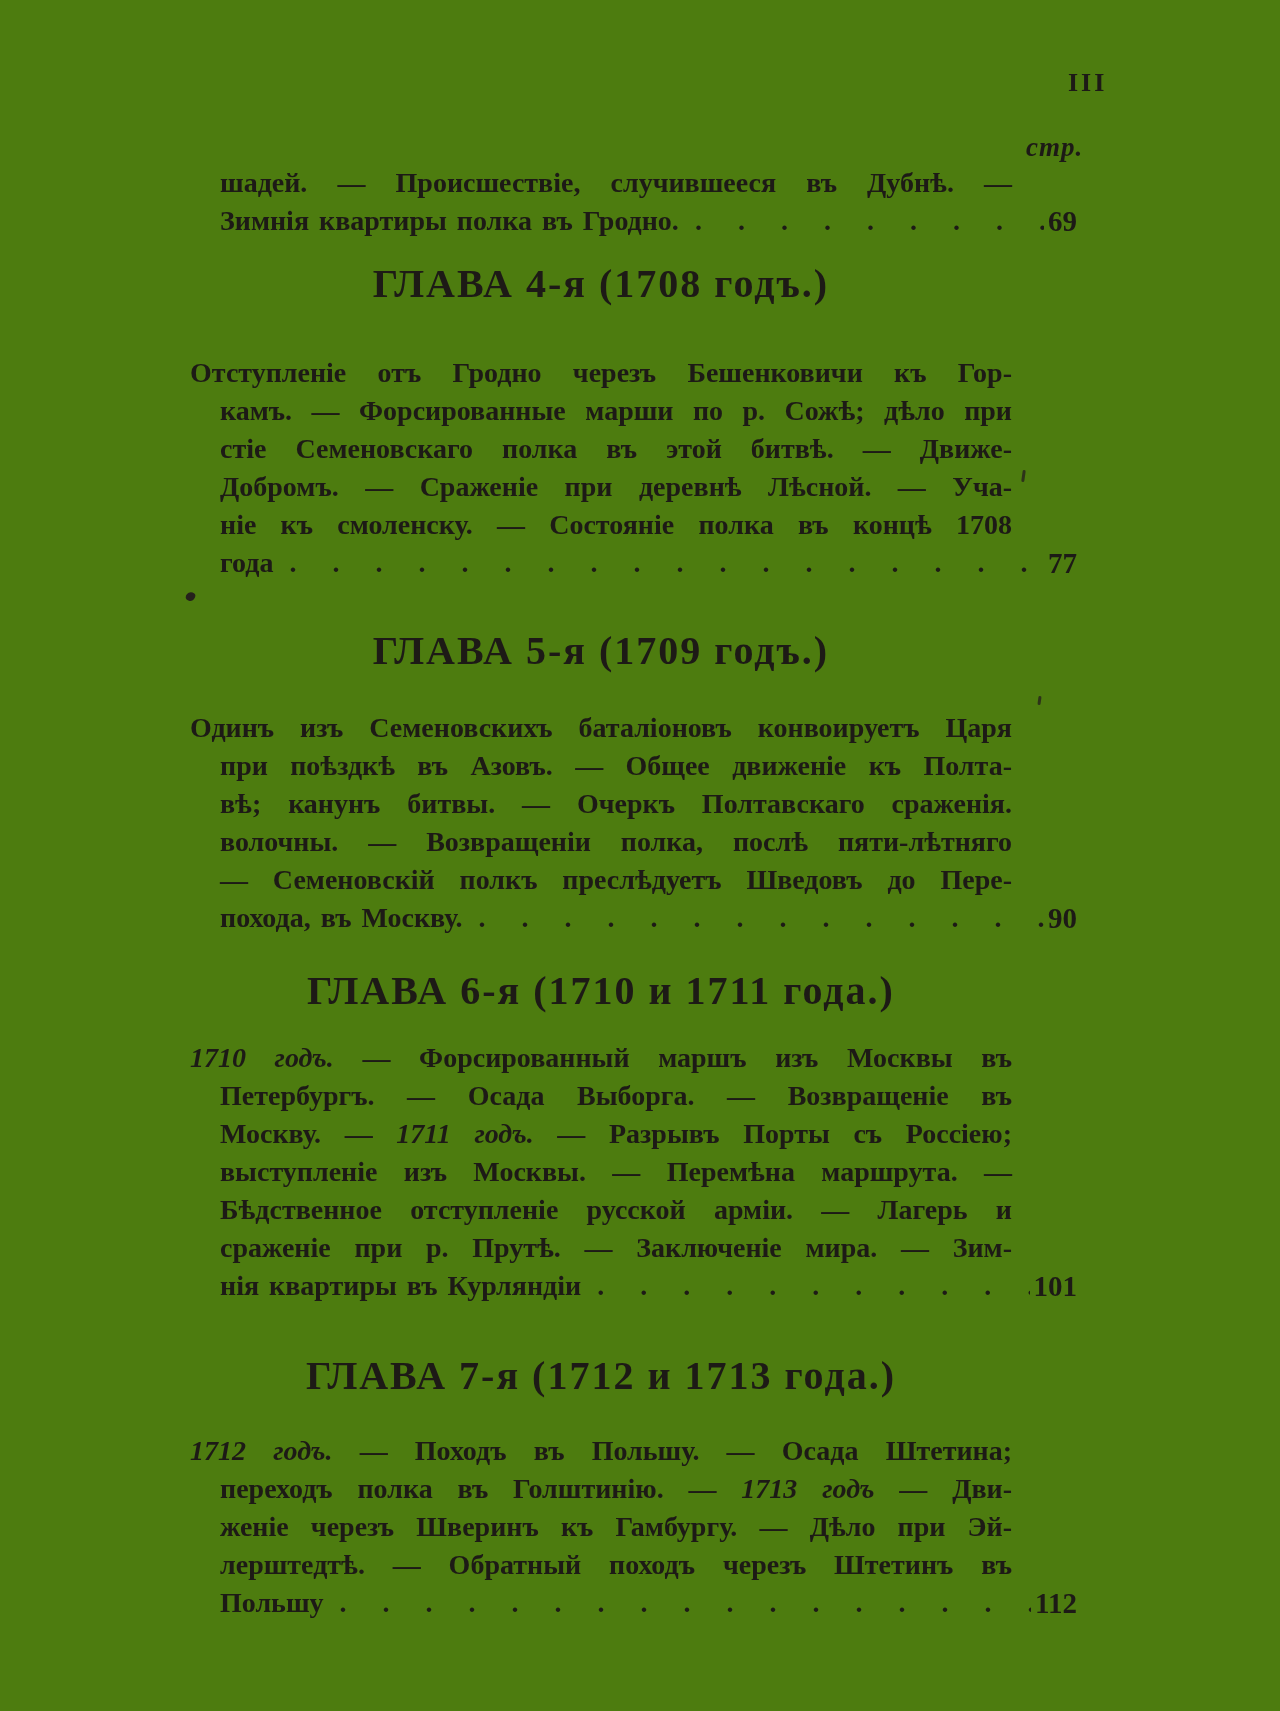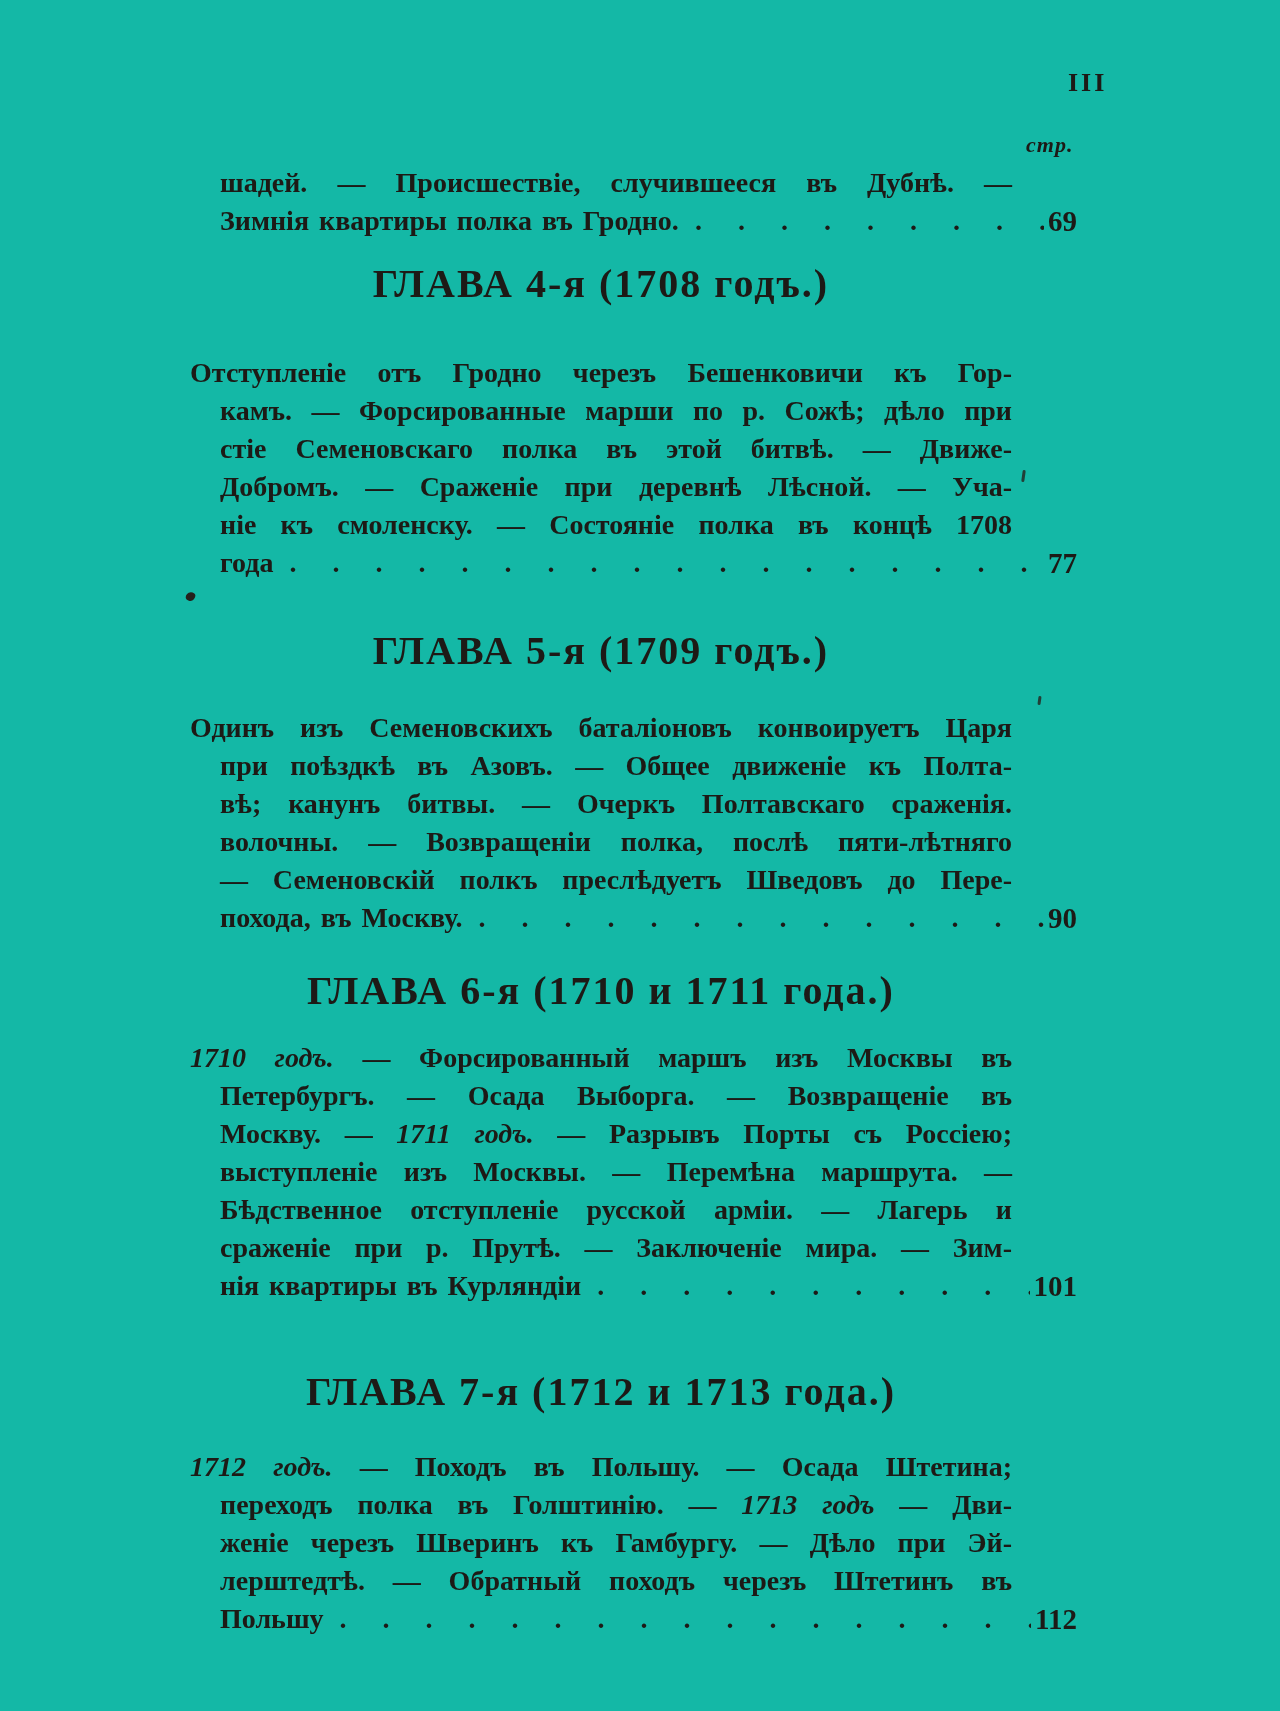--- a/index.html
+++ b/index.html
@@ -7,32 +7,32 @@
     width:1280px;height:1711px;
     background:#fbfdfa;
     font-family:"Liberation Serif","DejaVu Serif",serif;
     font-weight:700;
     color:#1d1a16;
     overflow:hidden;
   }
   .page{
     position:relative;
     width:1280px;height:1711px;
-    background:#14b8a6;
+    background:#4d7c0f;
   }
   .folio{
     position:absolute;
     left:1068px;top:68px;
     font-size:26px;
     letter-spacing:3px;
   }
   .col-header{
     position:absolute;
     left:1026px;top:132px;
-    font-size:22px;
+    font-size:27px;
     font-style:italic;
     letter-spacing:1px;
   }
   .toc{
     position:absolute;
     left:190px;top:164px;
     width:887px;
   }
   .heading{
     font-size:40px;
@@ -133,21 +133,21 @@
         <div class="line"><span class="txt"><span>Москву. — </span><span class="it">1711 годъ.</span><span> — Разрывъ Порты съ Россіею;</span></span></div>
         <div class="line"><span class="txt"><span>выступленіе изъ Москвы. — Перемѣна маршрута. —</span></span></div>
         <div class="line"><span class="txt"><span>Бѣдственное отступленіе русской арміи. — Лагерь и</span></span></div>
         <div class="line"><span class="txt"><span>сраженіе при р. Прутѣ. — Заключеніе мира. — Зим-</span></span></div>
         <div class="line dotted">
           <span class="txt"><span>нія квартиры въ Курляндіи</span></span>
           <span class="leader">........................................</span>
           <span class="pagenum">101</span>
         </div>
       </div>
-      <div class="heading" style="margin-top: 67px;">ГЛАВА 7-я (1712 и 1713 года.)</div>
+      <div class="heading" style="margin-top: 51px;">ГЛАВА 7-я (1712 и 1713 года.)</div>
       <div class="entry" style="margin-top: 36px;">
         <div class="line first"><span class="txt"><span class="it">1712 годъ.</span><span> — Походъ въ Польшу. — Осада Штетина;</span></span></div>
         <div class="line"><span class="txt"><span>переходъ полка въ Голштинію. — </span><span class="it">1713 годъ</span><span> — Дви-</span></span></div>
         <div class="line"><span class="txt"><span>женіе черезъ Шверинъ къ Гамбургу. — Дѣло при Эй-</span></span></div>
         <div class="line"><span class="txt"><span>лерштедтѣ. — Обратный походъ черезъ Штетинъ въ</span></span></div>
         <div class="line dotted">
           <span class="txt"><span>Польшу</span></span>
           <span class="leader">........................................</span>
           <span class="pagenum">112</span>
         </div>

